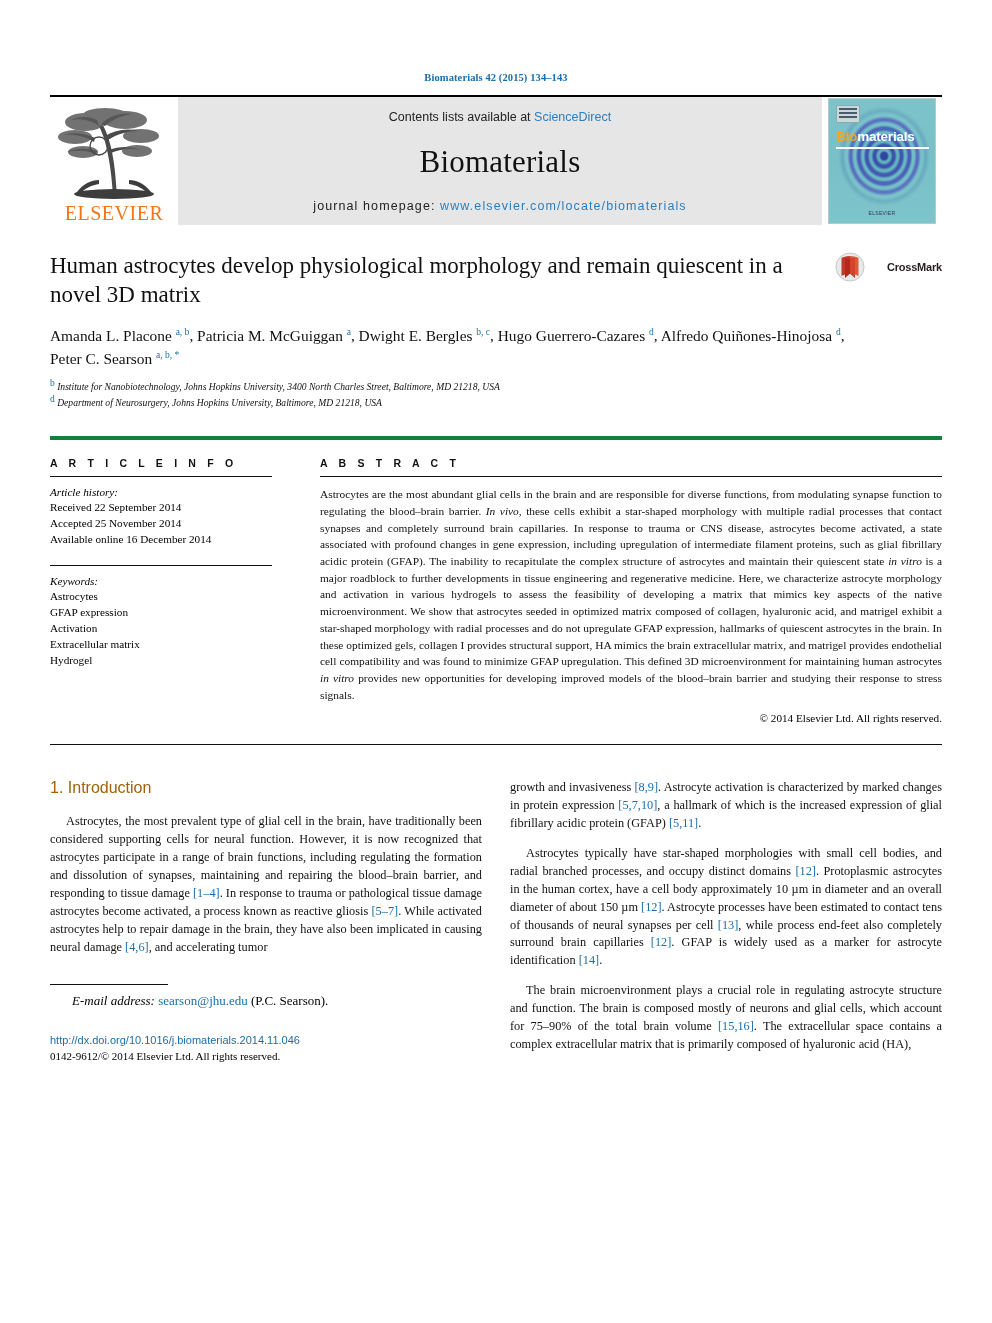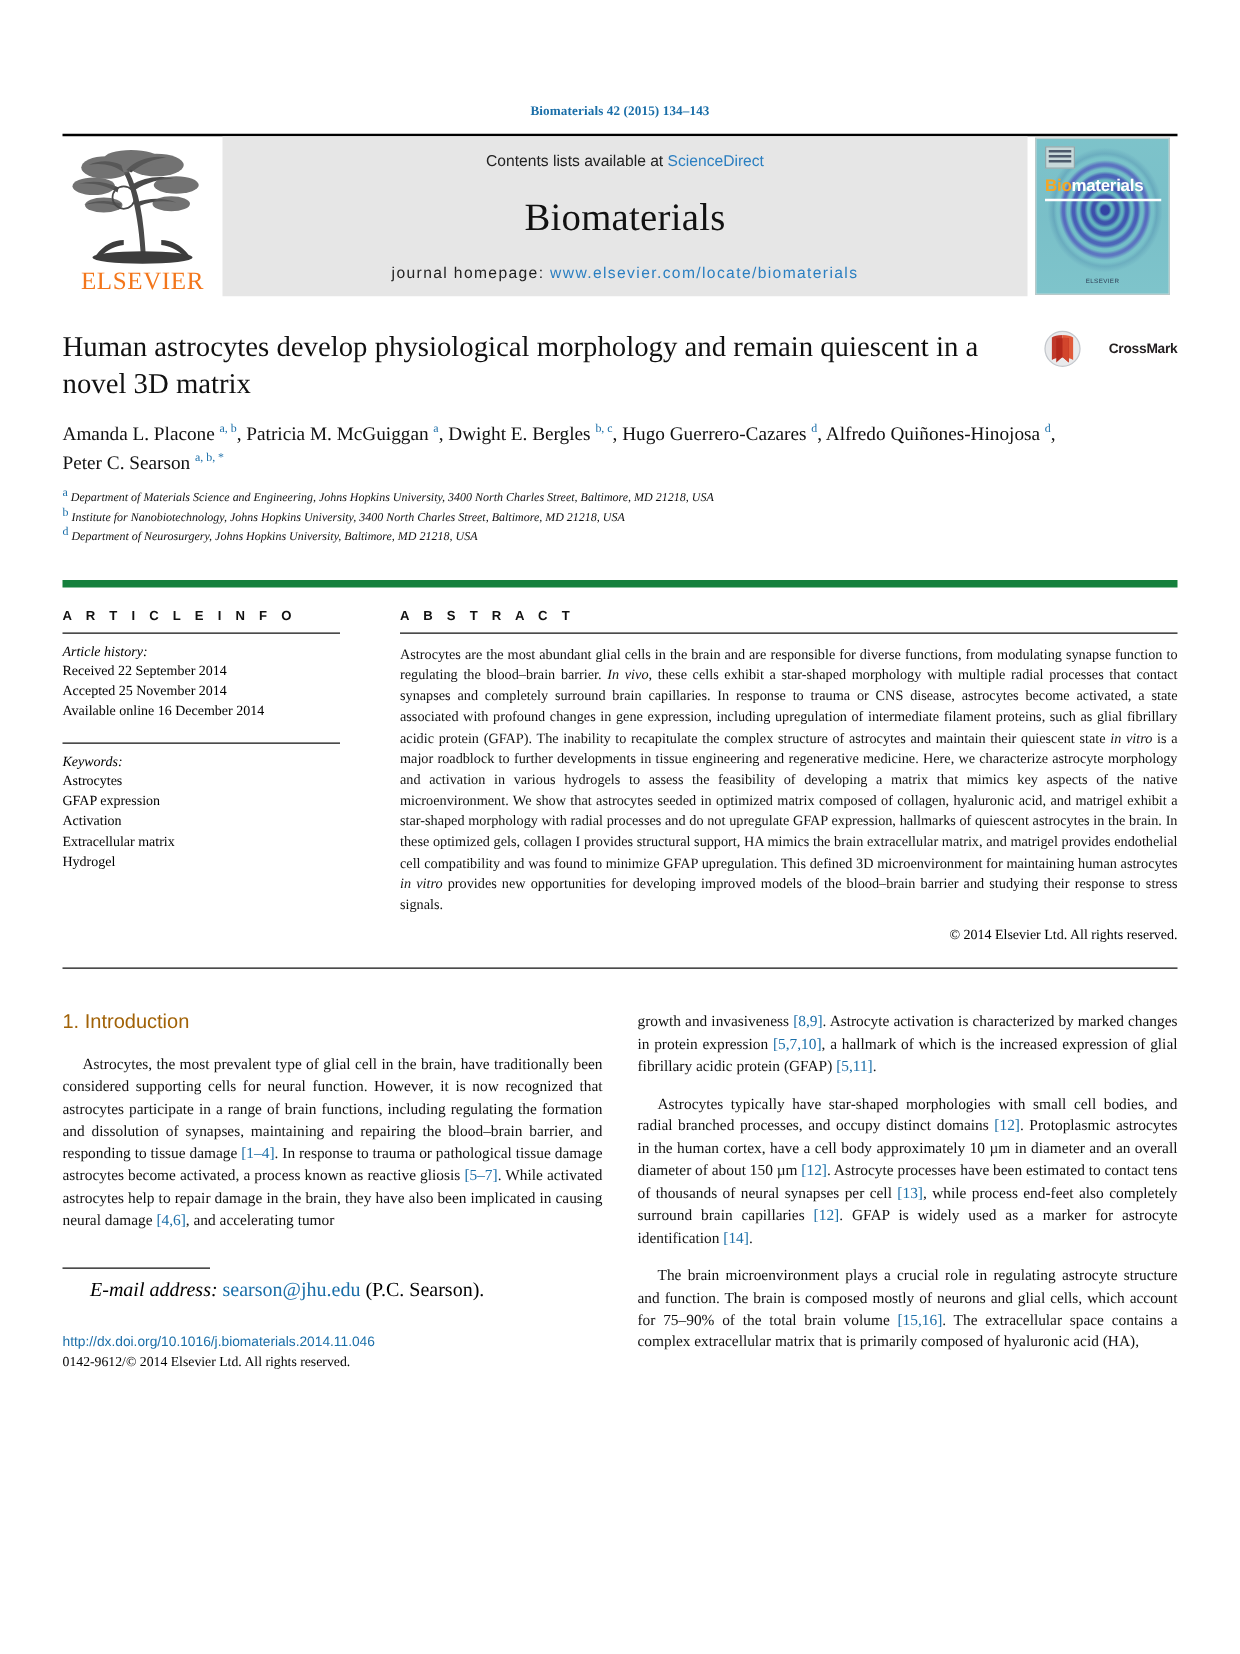--- a/index.html
+++ b/index.html
@@ -13,21 +13,21 @@
     font-family: "Liberation Serif", serif;
     color: #000000;
     position: relative;
     overflow: hidden;
   }
   .page {
     position: relative;
     width: 992px;
     height: 1323px;
     box-sizing: border-box;
-    padding: 12px 50px;
+    padding: 0 50px;
   }
 
   
   .running-head {
     text-align: center;
     font-size: 10.5px;
     color: #1a6ea8;
     padding-top: 72px;
     letter-spacing: .1px;
     font-family: "Liberation Serif", serif;
@@ -213,21 +213,21 @@
     font-style: italic;
     line-height: 1.62;
     font-family: "Liberation Serif", serif;
     color: #111;
   }
   .aff sup { font-style: normal; }
 
   
   .info-abstract {
     margin-top: 26px;
-    border-top: 6px solid #15803d;
+    border-top: 4px solid #15803d;
     padding-top: 17px;
     display: flex;
     gap: 48px;
   }
   .col-info { flex: 0 0 222px; width: 222px; }
   .col-abstract { flex: 1 1 auto; }
 
   .sec-head {
     font-family: "Liberation Sans", sans-serif;
     font-size: 10.5px;
@@ -315,21 +315,21 @@
     margin-bottom: 6px;
   }
   .footnote {
     font-size: 10.2px;
     line-height: 1.5;
     text-align: justify;
     font-family: "Liberation Serif", serif;
     text-indent: 10px;
   }
   .footnote-email {
-    font-size: 16px;
+    font-size: 13px;
     line-height: 1.5;
     font-family: "Liberation Serif", serif;
     text-indent: 22px;
     margin-top: 1px;
   }
   .footnote-email i { font-style: italic; }
   .doi-block { margin-top: 22px; }
   .doi {
     font-size: 11px;
     color: #1a6ea8;
@@ -418,21 +418,20 @@
         <path d="M15 4 C19 4 22 5 23.5 6 L23.5 24 C22 23 19 22 15 22 Z" fill="#E05A3A"></path>
         <path d="M10 6.5 L10 26 L15 21.5 L20 26 L20 6.5 Z" fill="#B5291C"></path>
         <path d="M15 6 L15 21.5 L20 26 L20 6.5 Z" fill="#D2452C"></path>
       </svg>
       <span class="crossmark-word">CrossMark</span>
     </div>
 
     <div class="authors"><span>Amanda L. Placone </span><sup>a, b</sup><span>, </span><span>Patricia M. McGuiggan </span><sup>a</sup><span>, </span><span>Dwight E. Bergles </span><sup>b, c</sup><span>, </span><span>Hugo Guerrero-Cazares </span><sup>d</sup><span>, </span><span>Alfredo Quiñones-Hinojosa </span><sup>d</sup><span>, </span><span>Peter C. Searson </span><sup class="">a, b, *</sup></div>
 
     <div class="affiliations">
-        <div class="aff"><sup>a</sup><span> Department of Materials Science and Engineering, Johns Hopkins University, 3400 North Charles Street, Baltimore, MD 21218, USA</span></div>
         <div class="aff"><sup>b</sup><span> Institute for Nanobiotechnology, Johns Hopkins University, 3400 North Charles Street, Baltimore, MD 21218, USA</span></div>
         <div class="aff"><sup>d</sup><span> Department of Neurosurgery, Johns Hopkins University, Baltimore, MD 21218, USA</span></div>
       </div>
   </div>
 
   <div class="info-abstract">
 
     <div class="col-info">
       <div class="sec-head">A R T I C L E   I N F O</div>
       <div class="sec-rule"></div>

